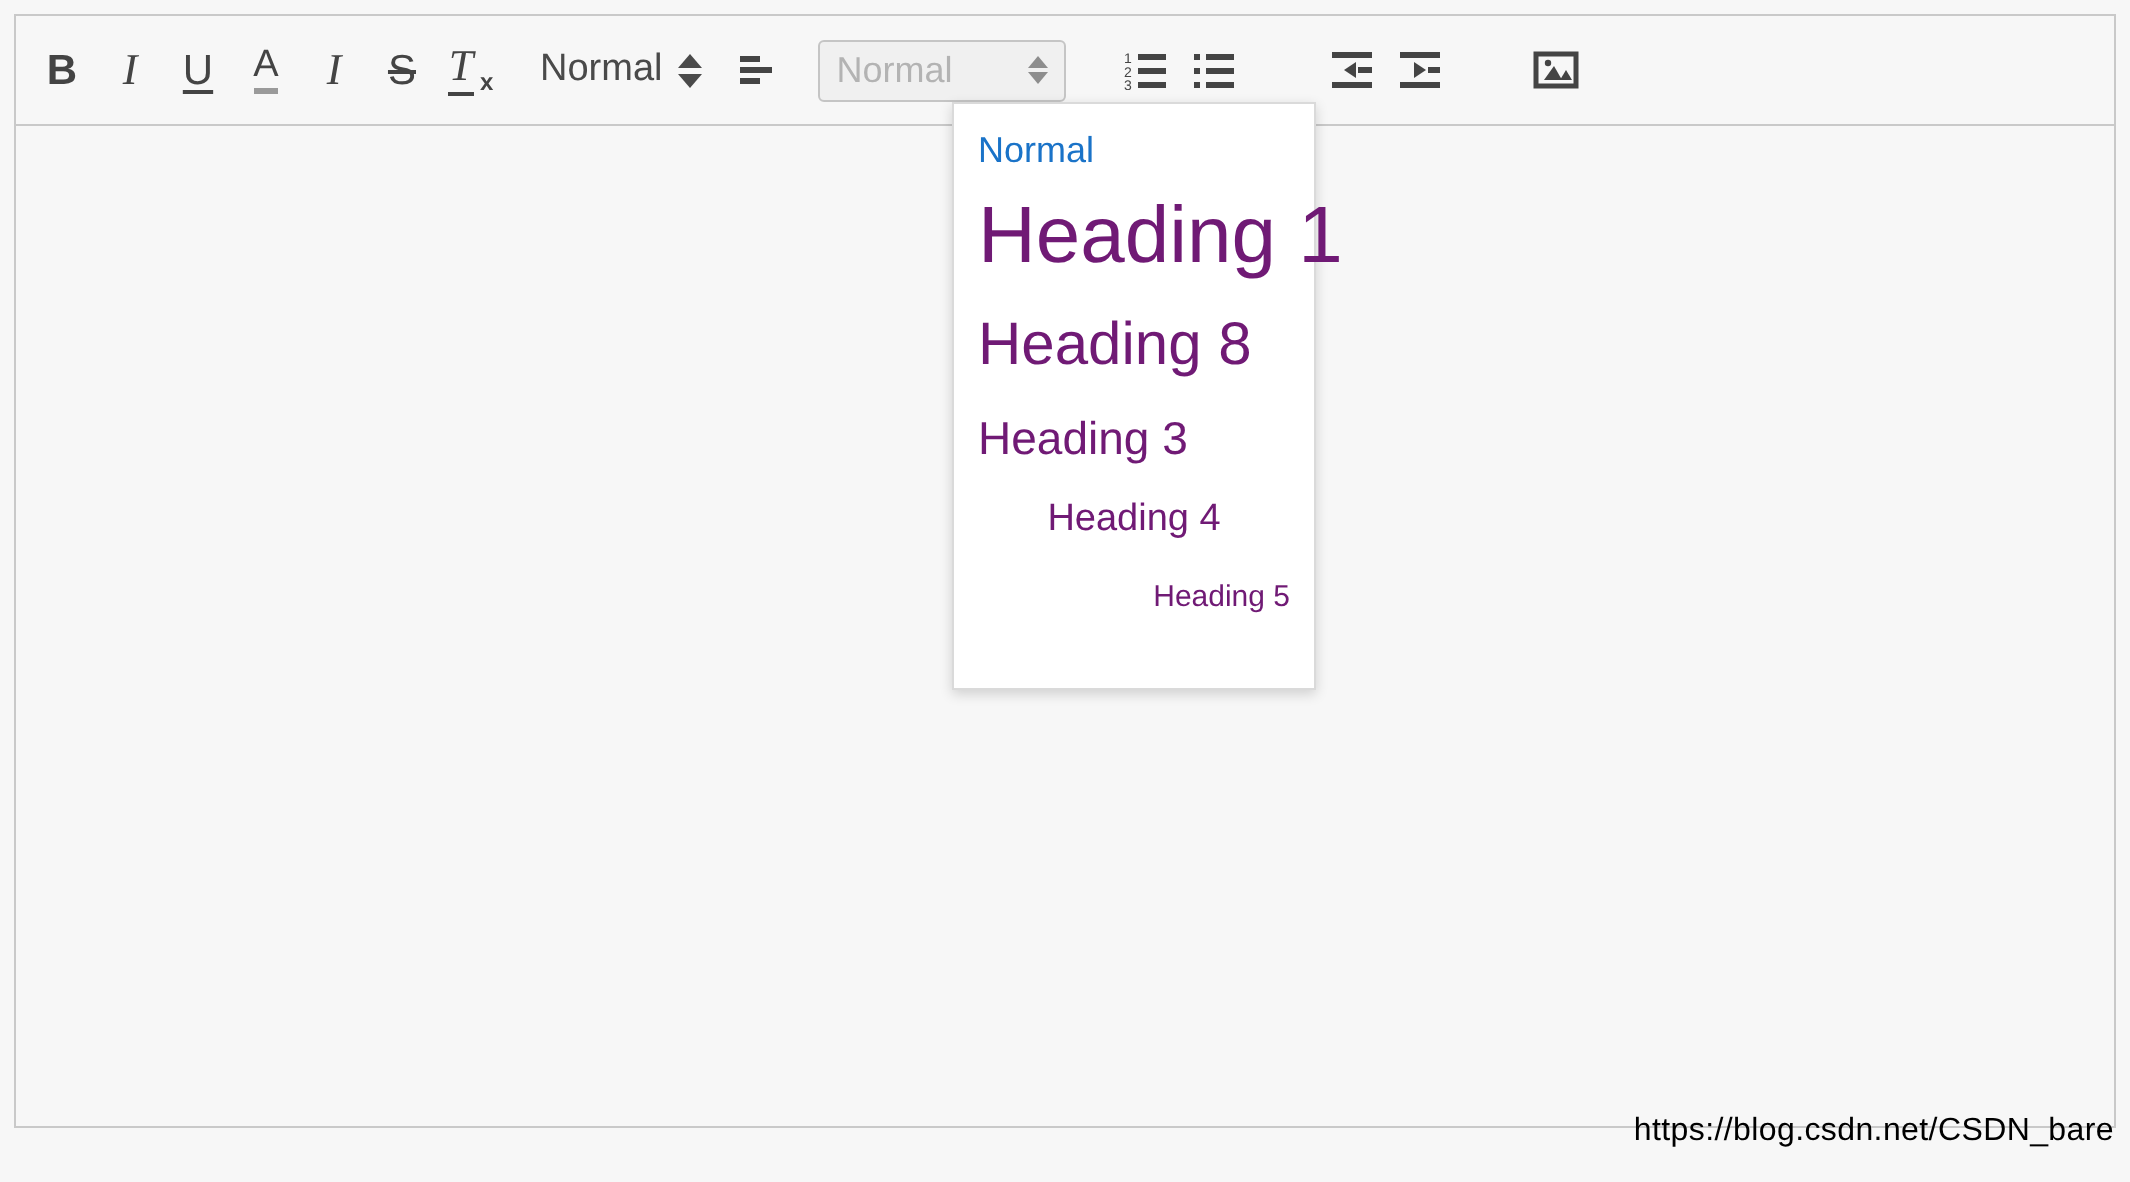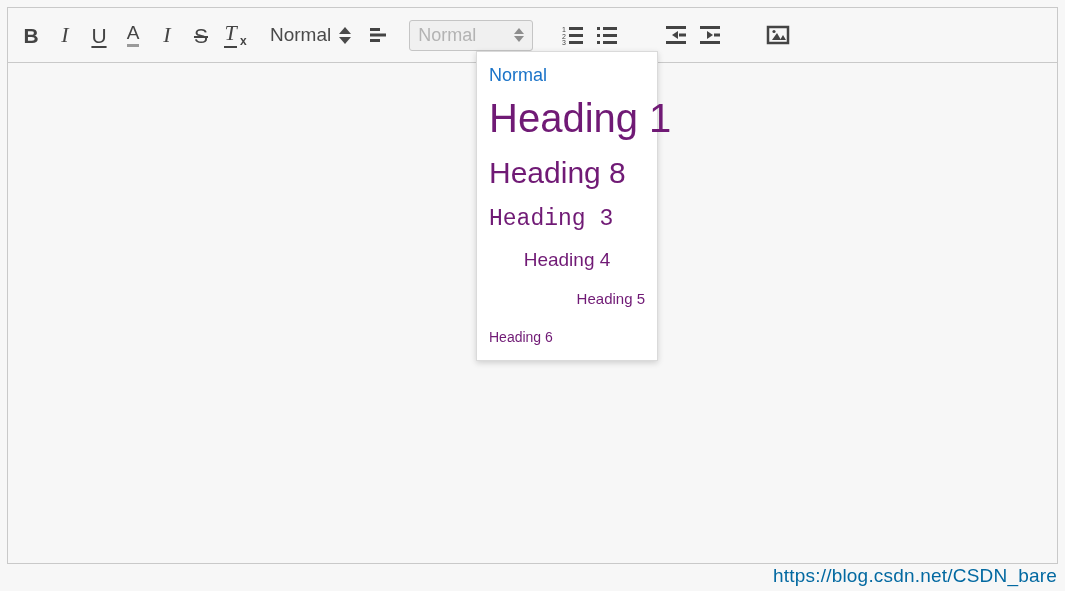--- a/index.html
+++ b/index.html
@@ -186,32 +186,32 @@
     color: #701a75;
     cursor: pointer;
     white-space: nowrap;
     line-height: 1.0;
   }
   .dd-item.selected { color: #1a73c8; }
 
   .dd-normal { font-size: 18px; padding-top: 4px; padding-bottom: 14px; }
   .dd-h1 { font-size: 40px; padding-bottom: 20px; }
   .dd-h2 { font-size: 30px; padding-bottom: 20px; }
-  .dd-h3 { font-size: 23px; padding-bottom: 19px; font-family: Liberation Mono, monospace; }
+  .dd-h3 { font-size: 23px; padding-bottom: 19px; }
   .dd-h4 { font-size: 19px; padding-bottom: 22px; text-align: center; }
   .dd-h5 { font-size: 15px; padding-bottom: 24px; text-align: right; }
   .dd-h6 { font-size: 14px; padding-bottom: 2px; }
 
   
   #watermark {
     position: absolute;
     right: 8px;
-    bottom: 4px;
-    font-size: 19px;
-    color: #0369a1;
+    bottom: 16px;
+    font-size: 16px;
+    color: #000000;
     user-select: none;
     white-space: nowrap;
     letter-spacing: 0.2px;
   }
 </style>
 </head>
 <body>
 
 <div id="editor-container">
 
@@ -336,16 +336,15 @@
 
 </div>
 
 <div id="format-dropdown">
   <div class="dd-item dd-normal selected">Normal</div>
   <div class="dd-item dd-h1">Heading 1</div>
   <div class="dd-item dd-h2">Heading 8</div>
   <div class="dd-item dd-h3">Heading 3</div>
   <div class="dd-item dd-h4">Heading 4</div>
   <div class="dd-item dd-h5">Heading 5</div>
-  <div class="dd-item dd-h6">Heading 6</div>
 </div>
 
 <div id="watermark">https://blog.csdn.net/CSDN_bare</div>
 
 </body></html>

